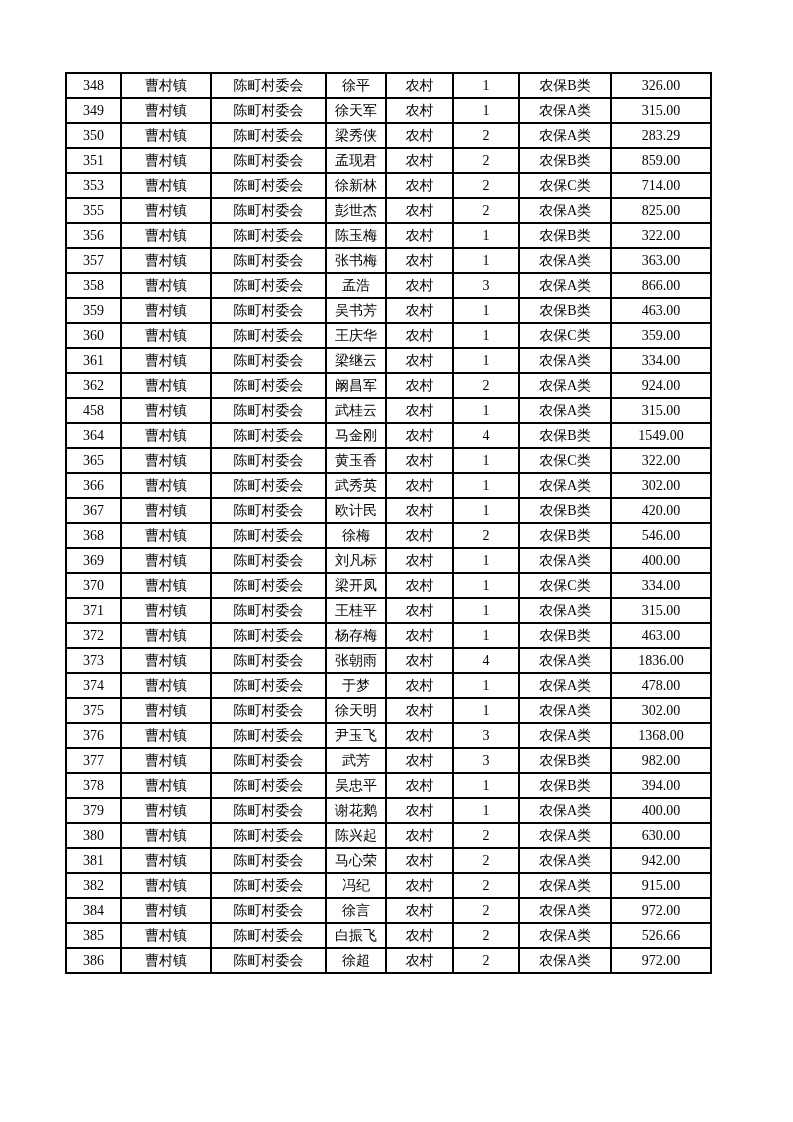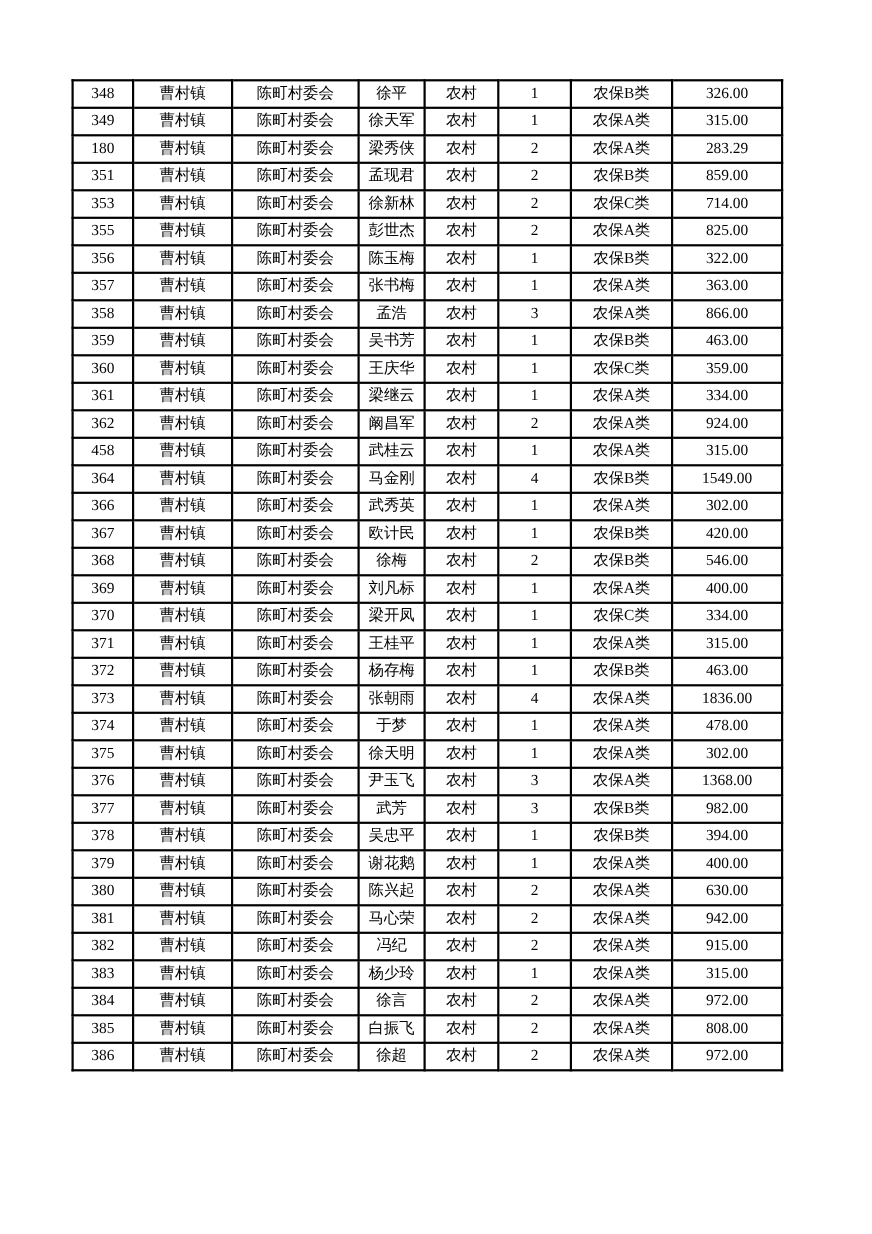--- a/index.html
+++ b/index.html
@@ -76,21 +76,21 @@
           <td>349</td>
           <td>曹村镇</td>
           <td>陈町村委会</td>
           <td>徐天军</td>
           <td>农村</td>
           <td>1</td>
           <td>农保A类</td>
           <td>315.00</td>
         </tr>
         <tr>
-          <td>180</td>
+          <td>350</td>
           <td>曹村镇</td>
           <td>陈町村委会</td>
           <td>梁秀侠</td>
           <td>农村</td>
           <td>2</td>
           <td>农保A类</td>
           <td>283.29</td>
         </tr>
         <tr>
           <td>351</td>
@@ -206,20 +206,30 @@
           <td>364</td>
           <td>曹村镇</td>
           <td>陈町村委会</td>
           <td>马金刚</td>
           <td>农村</td>
           <td>4</td>
           <td>农保B类</td>
           <td>1549.00</td>
         </tr>
         <tr>
+          <td>365</td>
+          <td>曹村镇</td>
+          <td>陈町村委会</td>
+          <td>黄玉香</td>
+          <td>农村</td>
+          <td>1</td>
+          <td>农保C类</td>
+          <td>322.00</td>
+        </tr>
+        <tr>
           <td>366</td>
           <td>曹村镇</td>
           <td>陈町村委会</td>
           <td>武秀英</td>
           <td>农村</td>
           <td>1</td>
           <td>农保A类</td>
           <td>302.00</td>
         </tr>
         <tr>
@@ -376,48 +386,38 @@
           <td>382</td>
           <td>曹村镇</td>
           <td>陈町村委会</td>
           <td>冯纪</td>
           <td>农村</td>
           <td>2</td>
           <td>农保A类</td>
           <td>915.00</td>
         </tr>
         <tr>
-          <td>383</td>
-          <td>曹村镇</td>
-          <td>陈町村委会</td>
-          <td>杨少玲</td>
-          <td>农村</td>
-          <td>1</td>
-          <td>农保A类</td>
-          <td>315.00</td>
-        </tr>
-        <tr>
           <td>384</td>
           <td>曹村镇</td>
           <td>陈町村委会</td>
           <td>徐言</td>
           <td>农村</td>
           <td>2</td>
           <td>农保A类</td>
           <td>972.00</td>
         </tr>
         <tr>
           <td>385</td>
           <td>曹村镇</td>
           <td>陈町村委会</td>
           <td>白振飞</td>
           <td>农村</td>
           <td>2</td>
           <td>农保A类</td>
-          <td>808.00</td>
+          <td>526.66</td>
         </tr>
         <tr>
           <td>386</td>
           <td>曹村镇</td>
           <td>陈町村委会</td>
           <td>徐超</td>
           <td>农村</td>
           <td>2</td>
           <td>农保A类</td>
           <td>972.00</td>

